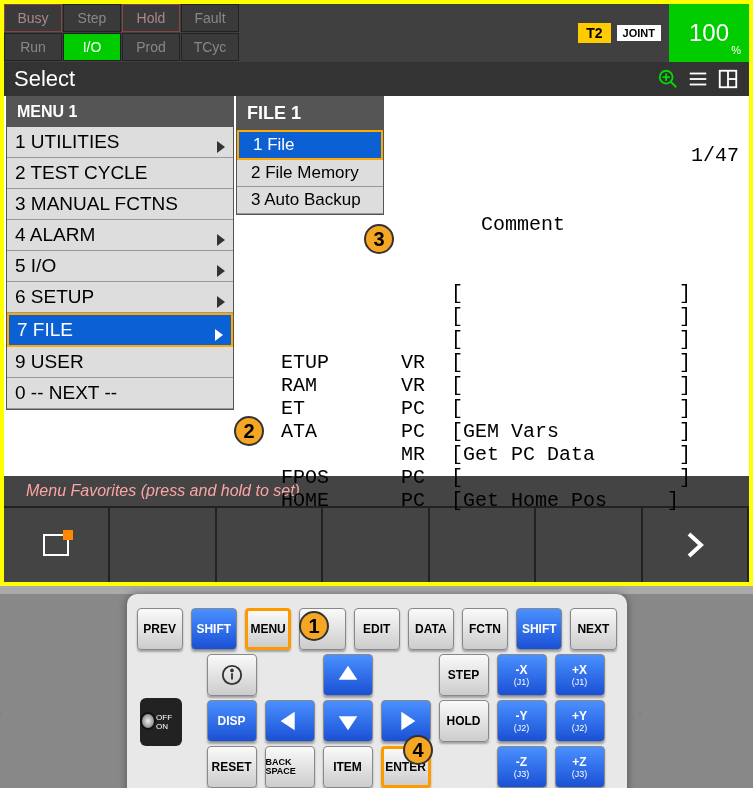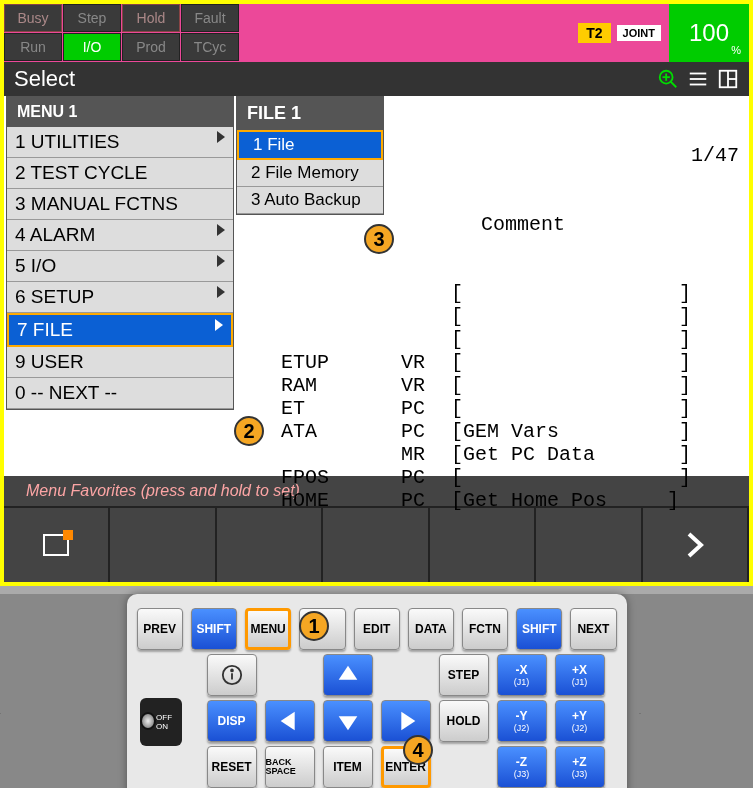--- a/index.html
+++ b/index.html
@@ -1,18 +1,18 @@
 <!DOCTYPE html>
 <html><head>
 <meta charset="utf-8">
 <style>
 * { box-sizing: border-box; margin: 0; padding: 0; }
 body { width: 753px; height: 788px; font-family: Arial, sans-serif; background: #aaa; overflow: hidden; position: relative; }
 .screen { width: 753px; border: 4px solid #ff0; background: #fff; }
-.status-bar { display: flex; background: #ec4899; height: 58px; }
+.status-bar { display: flex; background: #404040; height: 58px; }
 .status-grid { display: grid; grid-template-columns: 58px 58px 58px 58px; grid-template-rows: 28px 28px; gap: 1px; }
 .status-cell { display: flex; align-items: center; justify-content: center; font-size: 14px; color: #888; background: #3a3a3a; border: 1px solid #222; }
 .status-cell.busy { color: #a88; border: 1px solid #844; }
 .status-cell.hold { color: #a88; border: 1px solid #844; }
 .status-cell.io { background: #0c0; color: #fff; }
 .status-right { flex: 1; display: flex; align-items: center; justify-content: flex-end; padding-right: 8px; gap: 6px; }
 .badge-t2 { background: #ffcc00; color: #000; padding: 2px 8px; font-weight: bold; font-size: 14px; }
 .badge-joint { background: #fff; color: #000; padding: 2px 6px; font-weight: bold; font-size: 11px; }
 .speed { background: #0c0; color: #fff; width: 80px; height: 100%; display: flex; align-items: center; justify-content: center; font-size: 24px; font-weight: normal; position: relative; }
 .speed::after { content: "%"; font-size: 11px; position: absolute; bottom: 6px; right: 8px; }
@@ -21,21 +21,21 @@
 .icon-svg { width: 22px; height: 22px; }
 .main-area { height: 380px; background: #fff; position: relative; font-family: "Courier New", monospace; font-size: 20px; }
 .bg-content { position: absolute; left: 232px; top: 2px; right: 10px; color: #000; white-space: pre; margin-left: 45px; }
 .bg-head { display: flex; justify-content: space-between; }
 .bg-row { display: flex; }
 .bg-name { width: 120px; }
 .bg-type { width: 50px; }
 .bg-cmt { }
 .menu1 { position: absolute; left: 2px; top: 0; width: 228px; background: #fff; border: 1px solid #555; }
 .menu1-head { background: #555; color: #fff; padding: 6px 10px; font-weight: bold; font-family: Arial; font-size: 16px; }
-.menu1-item { background: #ddd; border-bottom: 1px solid #999; padding: 4px 8px; font-family: Arial; font-size: 19px; display: flex; align-items: flex-start; justify-content: space-between; }
+.menu1-item { background: #ddd; border-bottom: 1px solid #999; padding: 4px 8px; font-family: Arial; font-size: 19px; display: flex; align-items: flex-end; justify-content: space-between; }
 .menu1-item.sel { background: #0b60d4; color: #fff; border: 2px solid #ffaa00; }
 .arrow-r { width: 0; height: 0; border-top: 6px solid transparent; border-bottom: 6px solid transparent; border-left: 8px solid #333; }
 .menu1-item.sel .arrow-r { border-left-color: #fff; }
 .menu2 { position: absolute; left: 232px; top: 0; width: 148px; background: #fff; border: 1px solid #555; }
 .menu2-head { background: #555; color: #fff; padding: 6px 10px; font-weight: bold; font-family: Arial; font-size: 18px; }
 .menu2-item { background: #ddd; border-bottom: 1px solid #999; padding: 3px 14px; font-family: Arial; font-size: 17px; }
 .menu2-item.sel { background: #0b60d4; color: #fff; border: 2px solid #ffaa00; }
 .footer-msg { background: #444; color: #fca5a5; padding: 6px 22px; font-size: 16px; font-style: italic; }
 .softkeys { background: #444; display: flex; height: 76px; border-top: 2px solid #222; }
 .softkey { flex: 1; border-right: 2px solid #222; display: flex; align-items: center; justify-content: center; }

